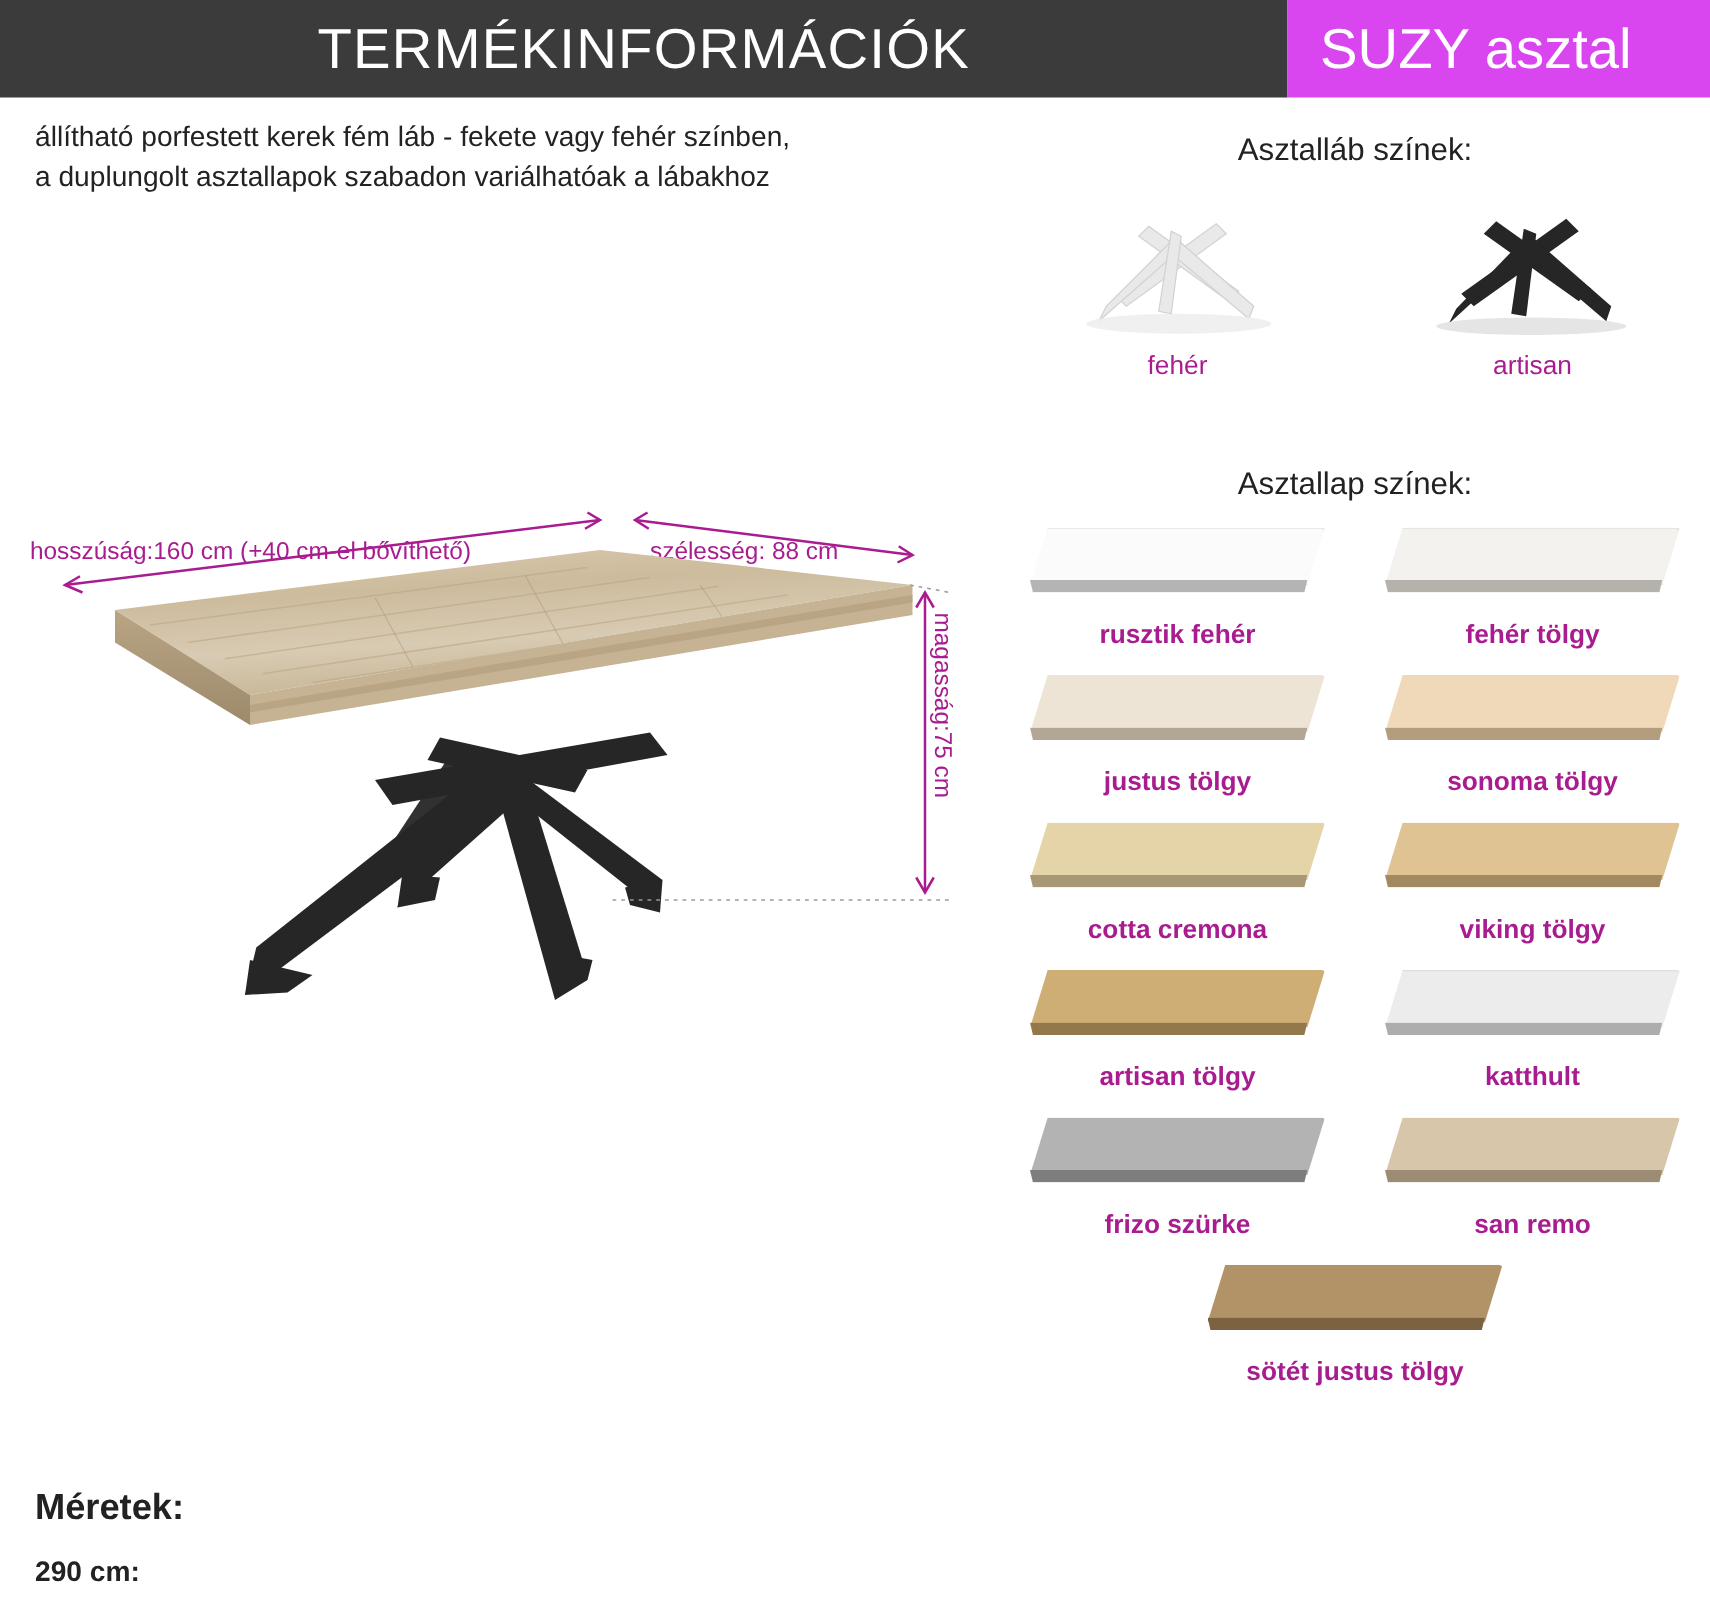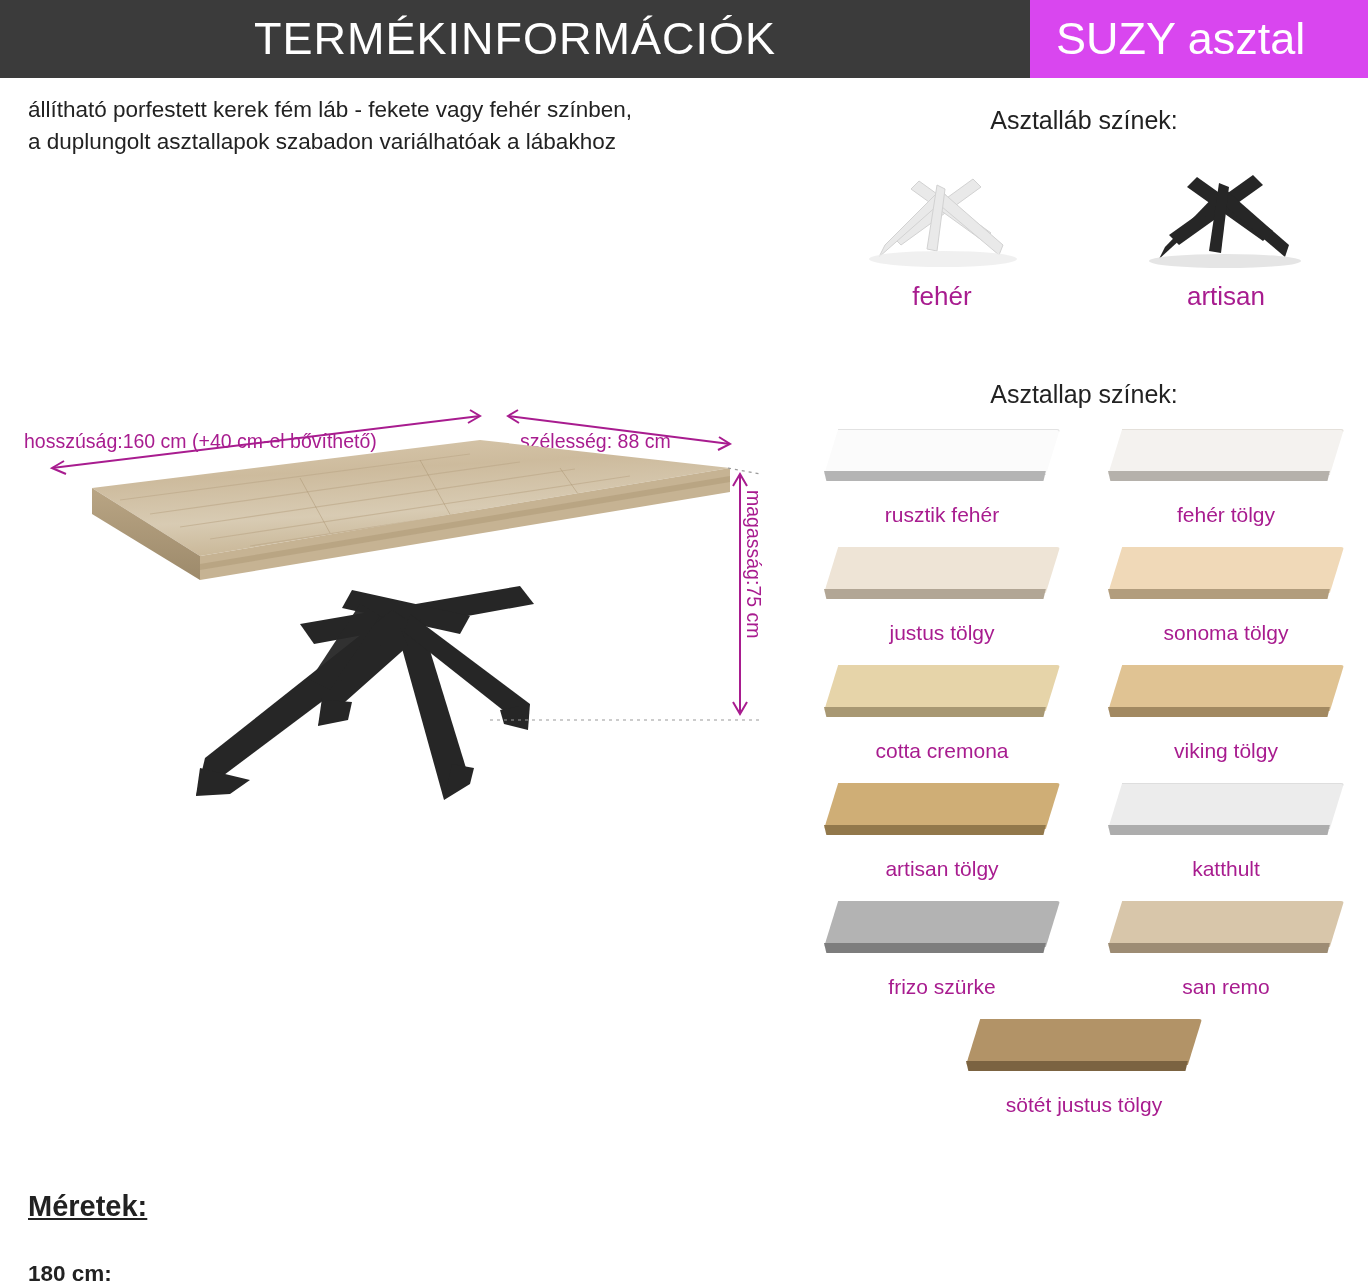--- a/index.html
+++ b/index.html
@@ -90,22 +90,21 @@
   .dims-block {
     position: absolute;
     left: 28px;
     top: 1112px;
     width: 700px;
   }
   .dims-title {
     font-size: 29px;
     font-weight: bold;
     color: #222;
-    margin-bottom: 38px;
-    text-decoration: underline;
+    margin-bottom: 22px;
   }
   .dims-sub {
     font-size: 22.5px;
     font-weight: bold;
     margin-bottom: 8px;
   }
   .dims-row {
     font-size: 23px;
     line-height: 1.48;
     white-space: nowrap;
@@ -127,21 +126,21 @@
   }
   .legs-row {
     display: flex;
     justify-content: space-around;
     margin-top: 10px;
   }
   .leg-item { width: 238px; text-align: center; }
   .leg-img { height: 132px; position: relative; }
   .leg-caption {
     color: #a81c8f;
-    font-size: 26px;
+    font-size: 21px;
     margin-top: 4px;
   }
 
   .tops-title { margin-top: 68px; }
   .tops-grid {
     margin-top: 8px;
     display: flex;
     flex-wrap: wrap;
   }
   .top-item {
@@ -154,20 +153,21 @@
     height: 86px;
     position: relative;
     display: flex;
     align-items: center;
     justify-content: center;
   }
   .top-caption {
     color: #a81c8f;
     font-size: 21px;
     margin-top: 0px;
+    font-weight: bold;
   }
 
   
   .plank {
     width: 236px;
     height: 62px;
     position: relative;
   }
   .plank .face {
     position: absolute;
@@ -273,21 +273,21 @@
       <polyline points="733,374 740,386 747,374"></polyline>
     </g>
     <g stroke="#9a9a9a" stroke-width="1.2" stroke-dasharray="3 4">
       <line x1="728" y1="140" x2="760" y2="146"></line>
       <line x1="490" y1="392" x2="760" y2="392"></line>
     </g>
   </svg>
 
   <div class="dims-block">
     <div class="dims-title">Méretek:</div>
-    <div class="dims-sub">180 cm:</div>
+    <div class="dims-sub">290 cm:</div>
     <div class="dims-row">
       
       
     </div>
 
   </div>
 </div>
 
 <div class="right-col">
 

